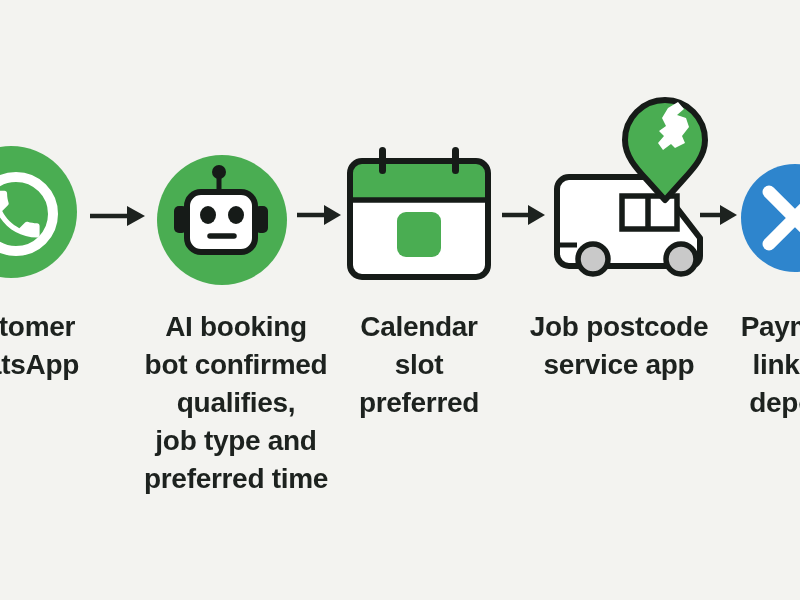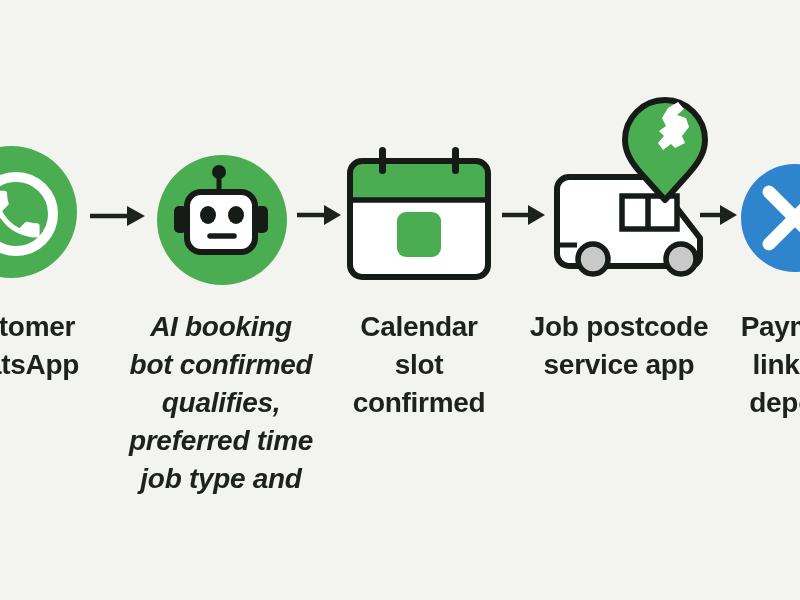--- a/index.html
+++ b/index.html
@@ -8,21 +8,21 @@
     background:#f3f3f0;font-family:"Liberation Sans",sans-serif;
   }
   .icon-layer{position:absolute;left:0;top:0;}
   .step-label{
     position:absolute;top:308px;width:240px;text-align:center;
     font-size:28px;line-height:38px;font-weight:700;color:#1d221f;
     letter-spacing:-0.3px;
   }
   .step-label span{display:block;}
   .lbl-1{left:-109px;}
-  .lbl-2{left:101px;font-style:italic;}
+  .lbl-2{left:116px;}
   .lbl-3{left:299px;}
   .lbl-4{left:499px;}
   .lbl-5{left:678px;}
 </style>
 </head>
 <body>
 
 <div class="canvas">
 
   <svg class="icon-layer" width="800" height="600" viewBox="0 0 800 600">
@@ -98,28 +98,28 @@
 
   <div class="step-label lbl-1">
     <span>Customer</span>
     <span>WhatsApp</span>
   </div>
 
   <div class="step-label lbl-2">
     <span>AI booking</span>
     <span>bot confirmed</span>
     <span>qualifies,</span>
+    <span>job type and</span>
     <span>preferred time</span>
-    <span>job type and</span>
   </div>
 
   <div class="step-label lbl-3">
     <span>Calendar</span>
     <span>slot</span>
-    <span>confirmed</span>
+    <span>preferred</span>
   </div>
 
   <div class="step-label lbl-4">
     <span>Job postcode</span>
     <span>service app</span>
   </div>
 
   <div class="step-label lbl-5">
     <span>Payment</span>
     <span>link for</span>

